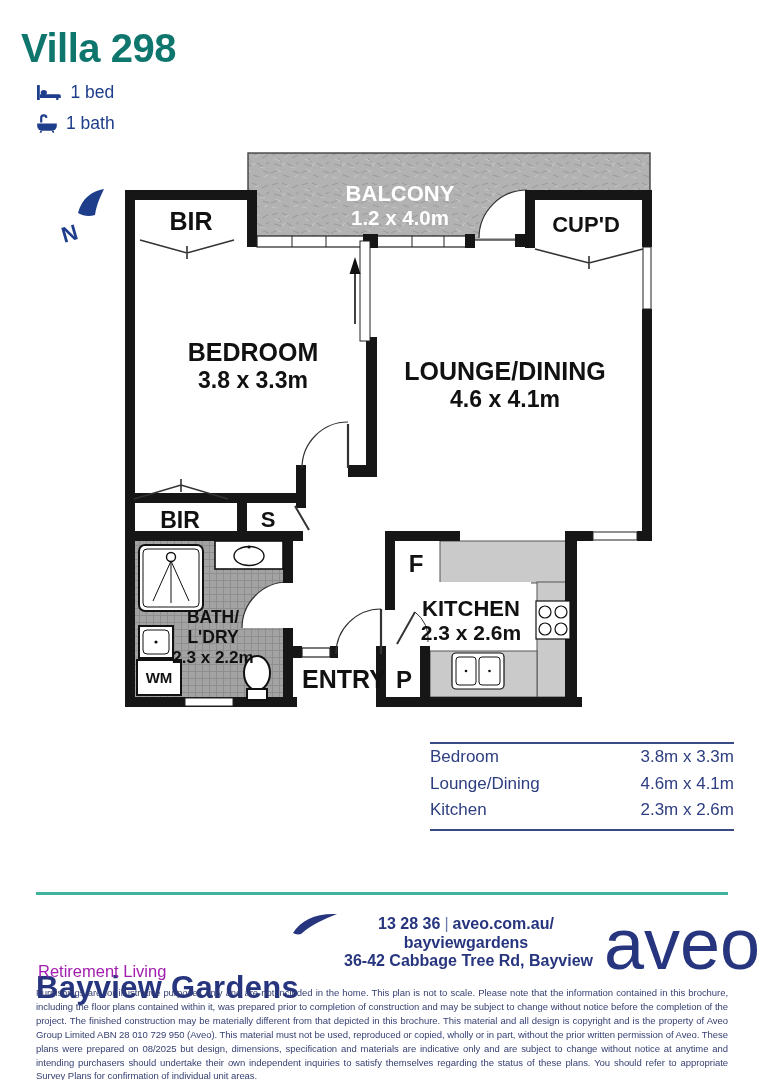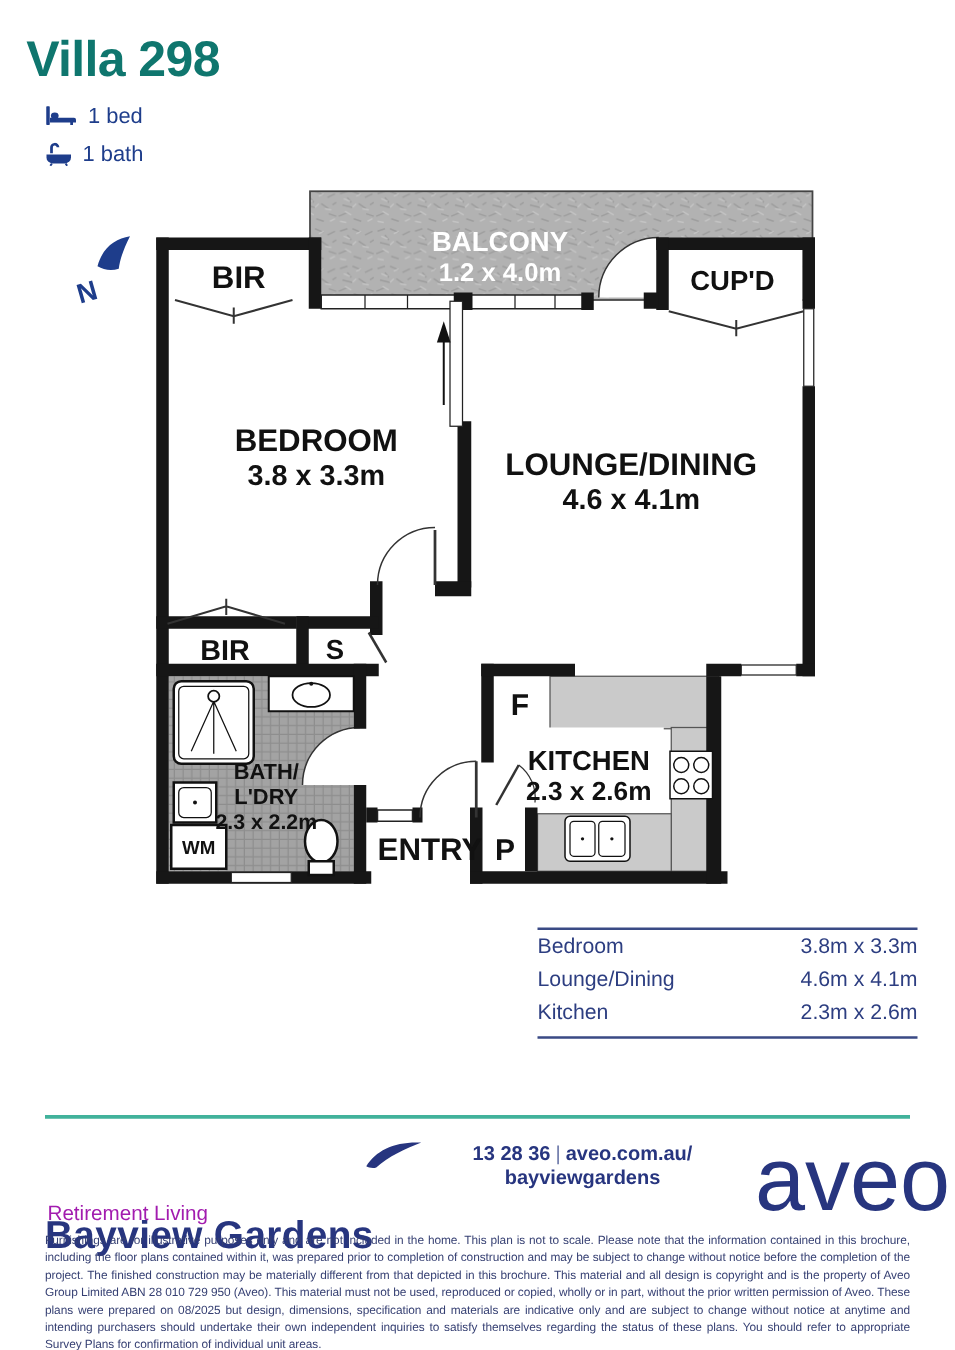--- a/index.html
+++ b/index.html
@@ -239,19 +239,26 @@
   <div class="leaf">
     <svg width="46" height="24" viewBox="0 0 46 24">
       <path d="M1 21 C9 8 24 1 45 2 C32 7 19 13 9 22 C6 23 3 22 1 21 Z" fill="#27357f"></path>
     </svg>
   </div>
   <div class="brand-sub">Retirement Living</div>
 
   <div class="contact">
     <div><span>13 28 36</span><span class="sep">|</span><span>aveo.com.au/</span></div>
     <div>bayviewgardens</div>
+    <div class="addr">
+      <svg width="15" height="19" viewBox="0 0 24 30">
+        <path d="M12 1 C6 1 1.5 5.5 1.5 11 C1.5 18.5 12 29 12 29 S22.5 18.5 22.5 11 C22.5 5.5 18 1 12 1 Z" fill="#2aa78c"></path>
+        <circle cx="12" cy="10.5" r="4.2" fill="#fff"></circle>
+      </svg>
+      <span>36-42 Cabbage Tree Rd, Bayview</span>
+    </div>
   </div>
 
   <div class="aveo">aveo</div>
 
   <div class="disclaimer">Furnishings are for illustrative purposes only and are not included in the home. This plan is not to scale. Please note that the information contained in this brochure, including the floor plans contained within it, was prepared prior to completion of construction and may be subject to change without notice before the completion of the project. The finished construction may be materially different from that depicted in this brochure. This material and all design is copyright and is the property of Aveo Group Limited ABN 28 010 729 950 (Aveo). This material must not be used, reproduced or copied, wholly or in part, without the prior written permission of Aveo. These plans were prepared on 08/2025 but design, dimensions, specification and materials are indicative only and are subject to change without notice at anytime and intending purchasers should undertake their own independent inquiries to satisfy themselves regarding the status of these plans. You should refer to appropriate Survey Plans for confirmation of individual unit areas.</div>
 
 </div>
 
 </body></html>

